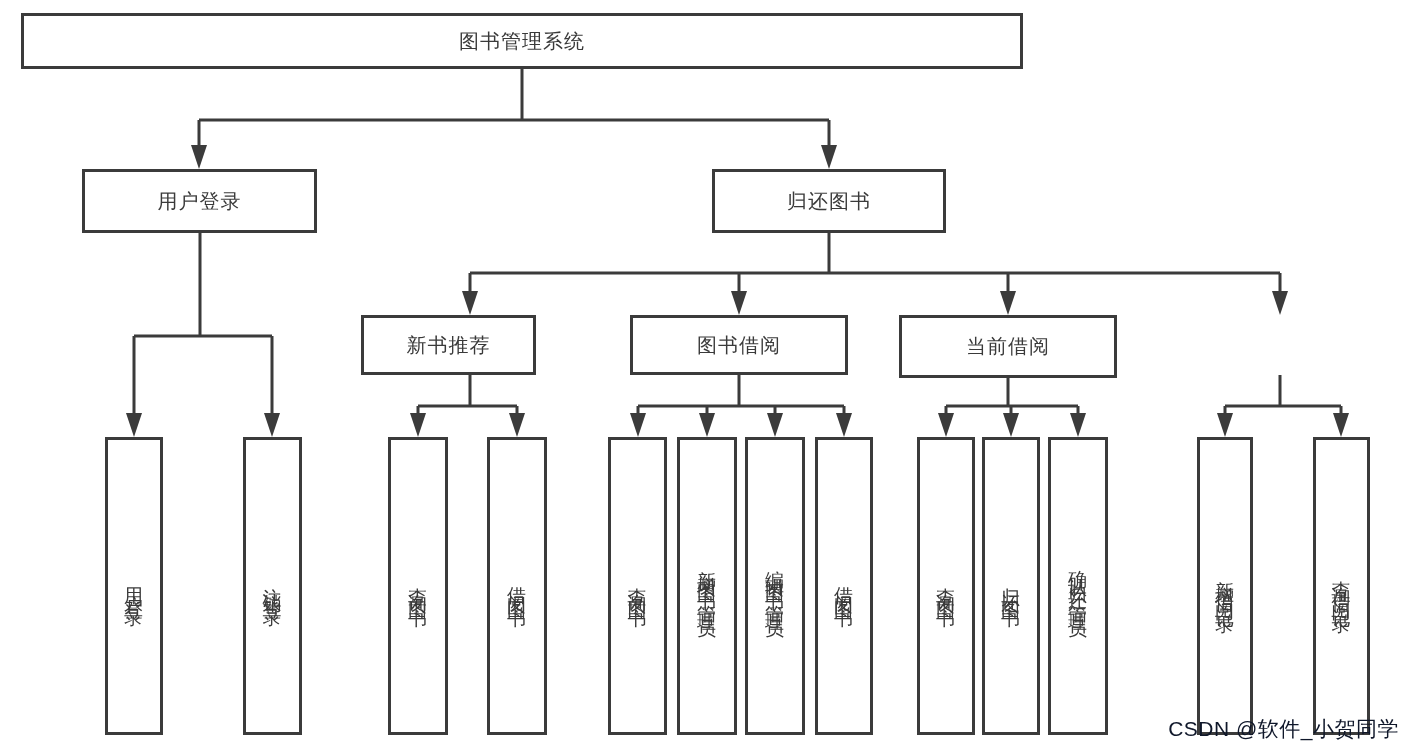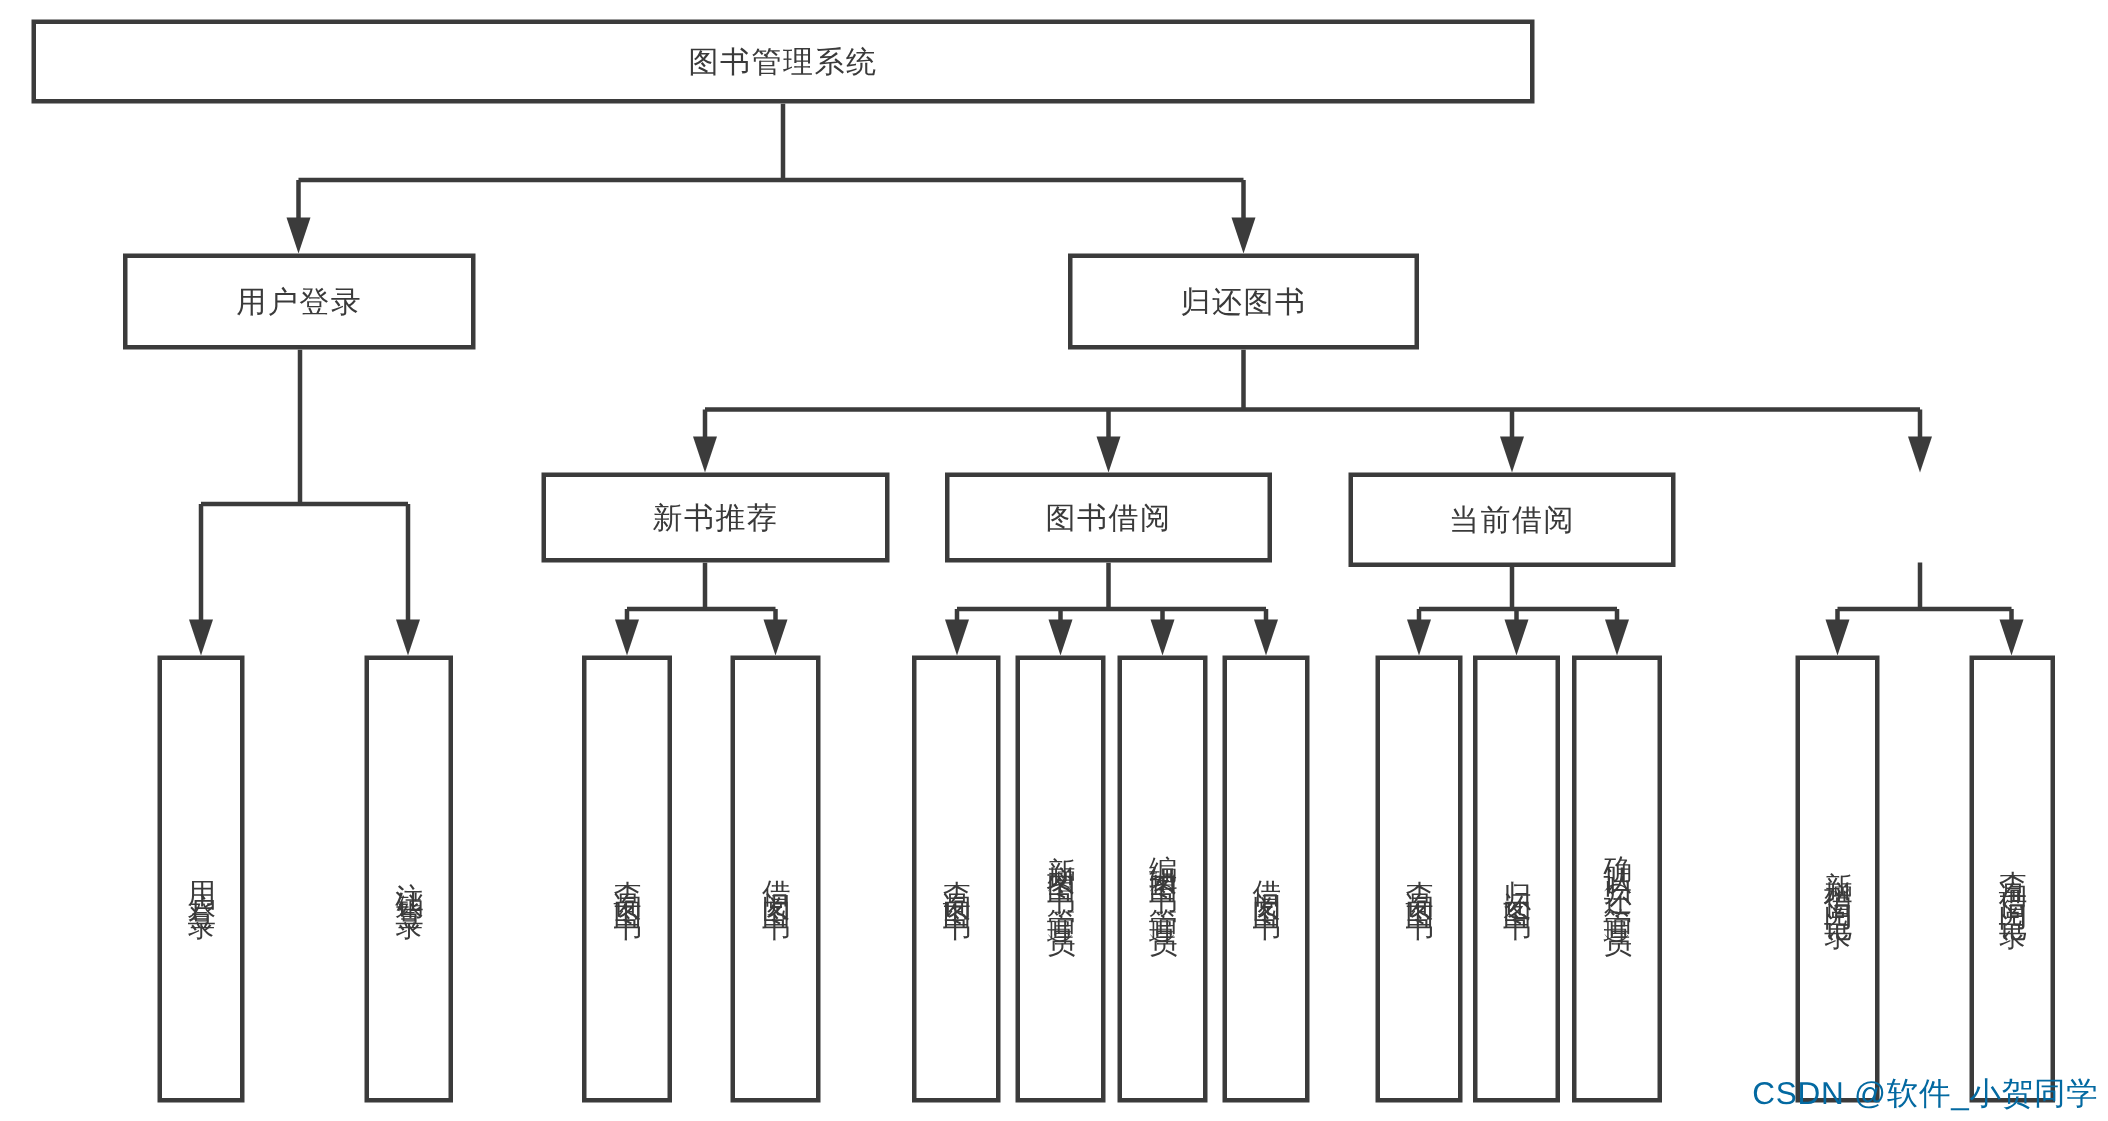--- a/index.html
+++ b/index.html
@@ -15,21 +15,21 @@
     background:#ffffff;border:3px solid #3b3b3b;color:#3a3a3a;
     display:flex;align-items:center;justify-content:center;
   }
   .hnode{font-size:20px;letter-spacing:1px;}
   .vnode .vtext{
     writing-mode:vertical-rl;text-orientation:mixed;
     font-size:19px;line-height:1;letter-spacing:7px;white-space:nowrap;
   }
   .watermark{
     position:absolute;right:6px;bottom:4px;z-index:5;
-    font-size:21px;color:#0369a1;letter-spacing:0.5px;
+    font-size:21px;color:#0f172a;letter-spacing:0.5px;
   }
 </style>
 </head>
 <body>
 
 <div class="stage">
 
   <svg class="wires" width="1405" height="747" viewBox="0 0 1405 747">
 
     <path class="wire" d="M522 69 V120 M199 120 H829 M199 120 V150 M829 120 V150"></path>
@@ -71,21 +71,21 @@
     <span>图书管理系统</span>
   </div>
 
   <div class="node hnode" style="left:82px;top:169px;width:235px;height:64px">
     <span>用户登录</span>
   </div>
   <div class="node hnode" style="left:712px;top:169px;width:234px;height:64px">
     <span>归还图书</span>
   </div>
 
-  <div class="node hnode" style="left:361px;top:315px;width:232px;height:60px">
+  <div class="node hnode" style="left:361px;top:315px;width:175px;height:60px">
     <span>新书推荐</span>
   </div>
   <div class="node hnode" style="left:630px;top:315px;width:218px;height:60px">
     <span>图书借阅</span>
   </div>
   <div class="node hnode" style="left:899px;top:315px;width:218px;height:63px">
     <span>当前借阅</span>
   </div>
 
   <div class="node vnode" style="left:105px;top:437px;width:58px;height:298px">

